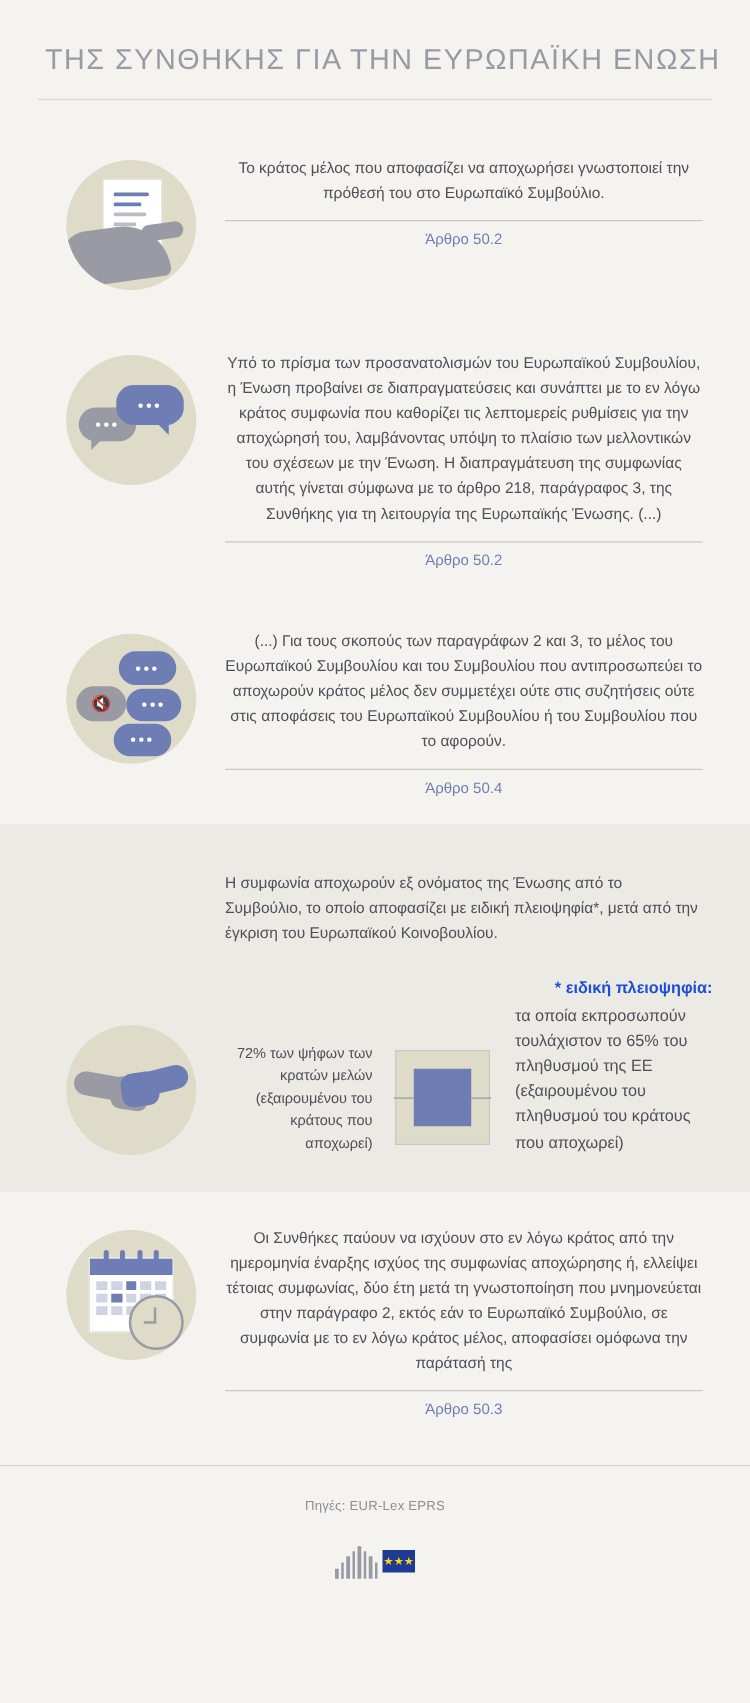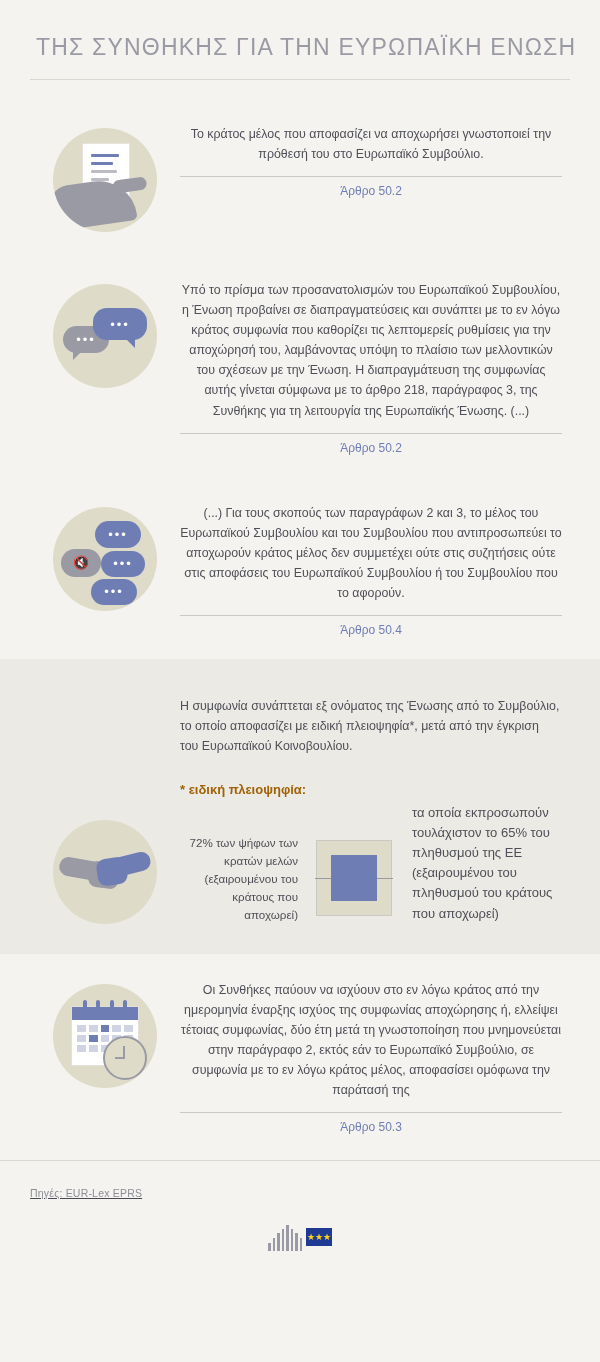--- a/index.html
+++ b/index.html
@@ -278,23 +278,24 @@
   .qm-intro {
     margin-left: 150px;
     font-size: 12.4px;
     line-height: 1.62;
     color: #4f4f58;
     padding-right: 10px;
   }
   .qm-star-title {
     margin-left: 150px;
     margin-top: 26px;
-    color: #a16207;
+    color: #1d4ed8;
     font-size: 13px;
     font-weight: bold;
+    text-align: right;
   }
   .qm-body {
     display: flex;
     align-items: flex-end;
     margin-top: 6px;
   }
   .qm-left {
     width: 150px;
     flex: 0 0 150px;
     display: flex;
@@ -342,24 +343,23 @@
     flex: 1 1 auto;
     font-size: 13px;
     line-height: 1.55;
     color: #4f4f58;
     padding-left: 10px;
   }
 
   
   .footer {
     padding: 26px 30px 30px 30px;
-    text-align: left;
+    text-align: center;
     border-top: 1px solid #d8d7d0;
-    margin-top: 4px;
-    text-decoration: underline;
+    margin-top: 16px;
   }
   .footer .src {
     font-size: 10.5px;
     color: #8d8d96;
     margin-bottom: 22px;
     letter-spacing: .2px;
   }
   .ep-logo {
     width: 64px; height: 34px;
     margin: 0 auto 10px auto;
@@ -458,21 +458,21 @@
       <div class="text-col">
         <p class="body-text">(...) Για τους σκοπούς των παραγράφων 2 και 3, το μέλος του Ευρωπαϊκού Συμβουλίου και του Συμβουλίου που αντιπροσωπεύει το αποχωρούν κράτος μέλος δεν συμμετέχει ούτε στις συζητήσεις ούτε στις αποφάσεις του Ευρωπαϊκού Συμβουλίου ή του Συμβουλίου που το αφορούν.</p>
         <div class="rule"></div>
         <p class="cite">Άρθρο 50.4</p>
       </div>
     </div>
   </div>
 
   <div class="band alt">
     <div class="qm-section">
-      <p class="qm-intro">Η συμφωνία συνάπτεται εξ ονόματος της Ένωσης από το Συμβούλιο, το οποίο αποφασίζει με ειδική πλειοψηφία*, μετά από την έγκριση του Ευρωπαϊκού Κοινοβουλίου.</p>
+      <p class="qm-intro">Η συμφωνία αποχωρούν εξ ονόματος της Ένωσης από το Συμβούλιο, το οποίο αποφασίζει με ειδική πλειοψηφία*, μετά από την έγκριση του Ευρωπαϊκού Κοινοβουλίου.</p>
       <div class="qm-star-title">* ειδική πλειοψηφία:</div>
       <div class="qm-body">
         <div class="qm-left">
           <div class="circle">
             <div class="shake">
               <div class="armL"></div>
               <div class="armR"></div>
               <div class="fistL"></div>
               <div class="fistR"></div>
             </div>

